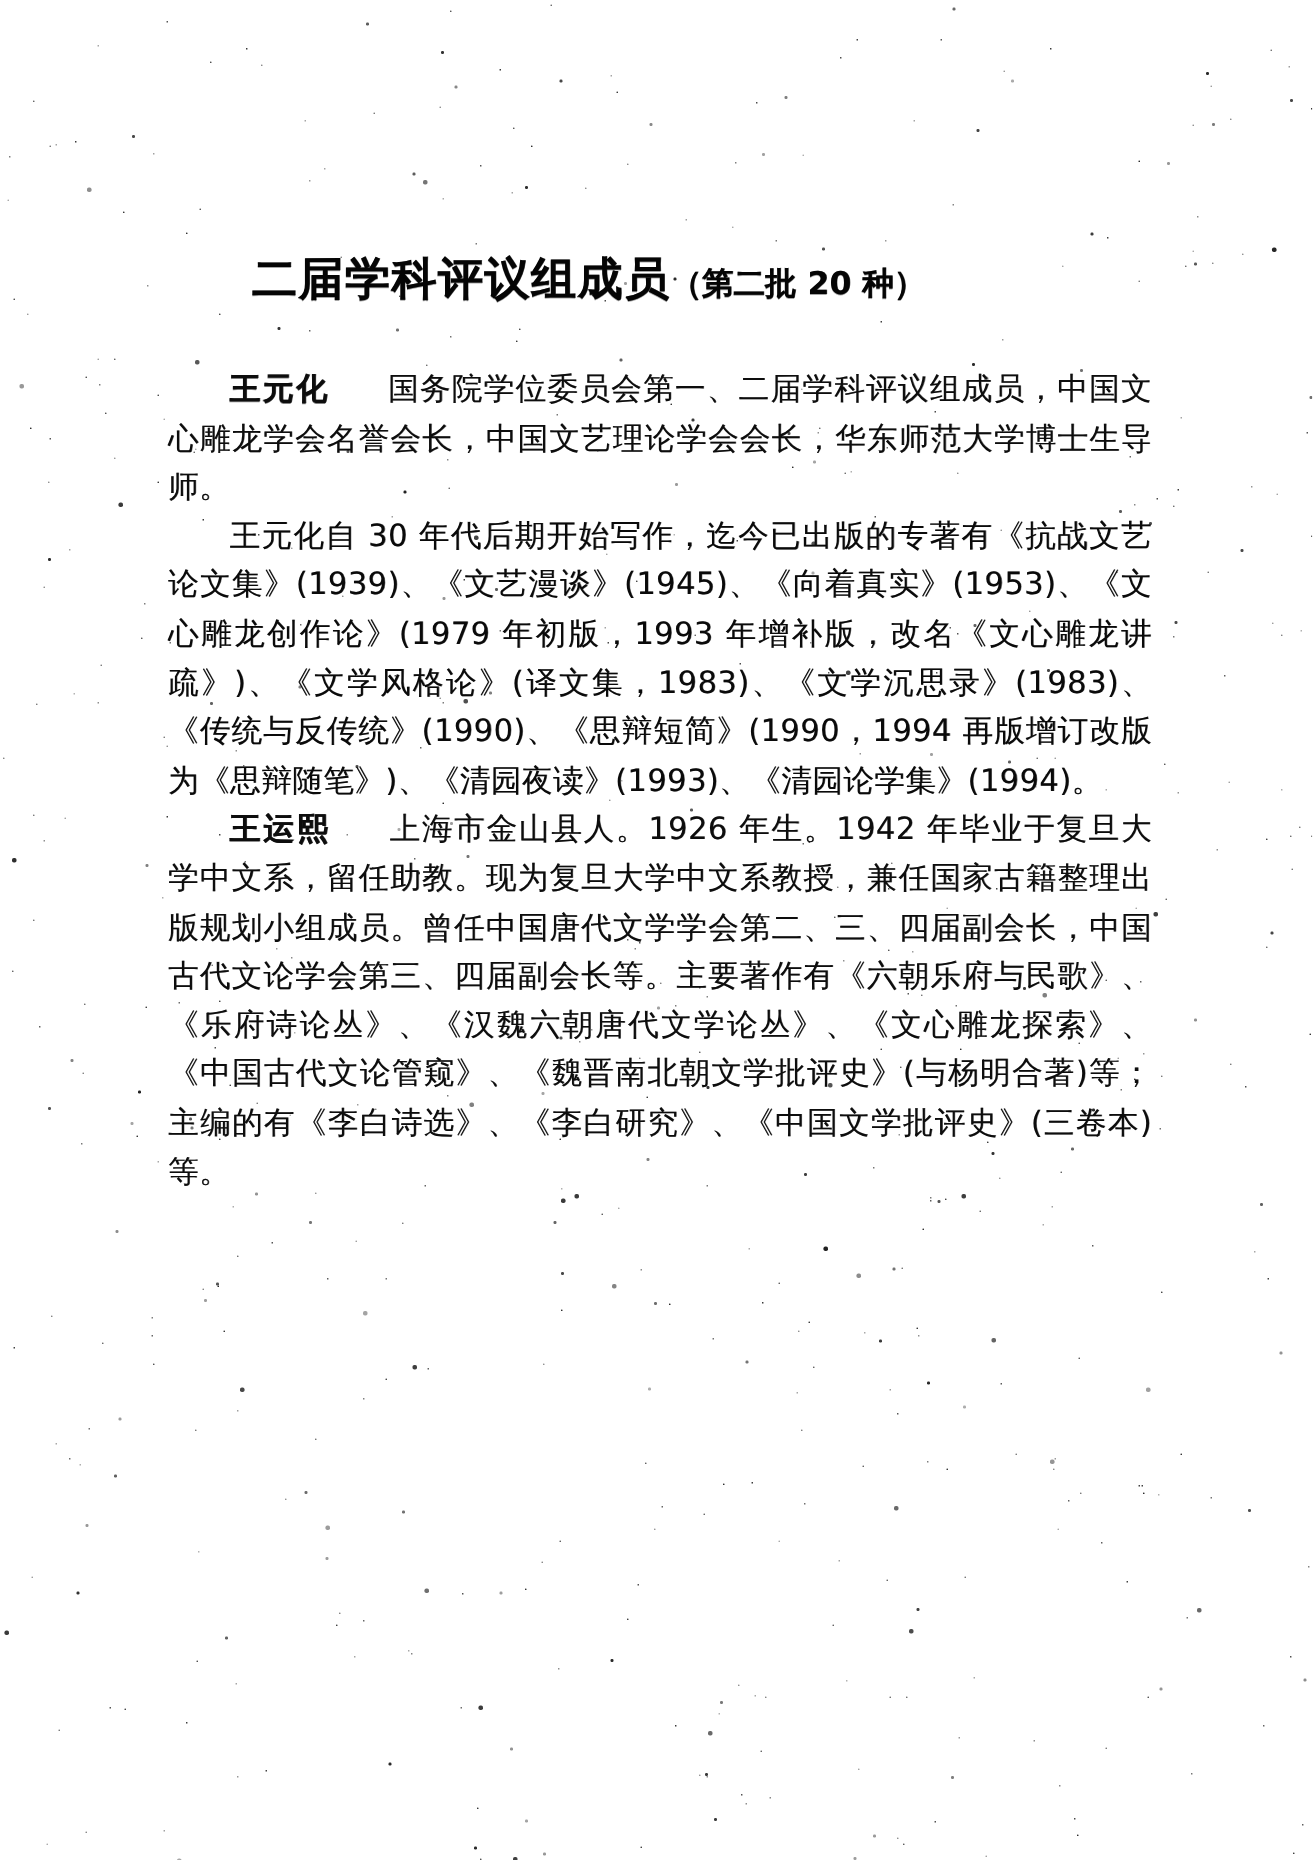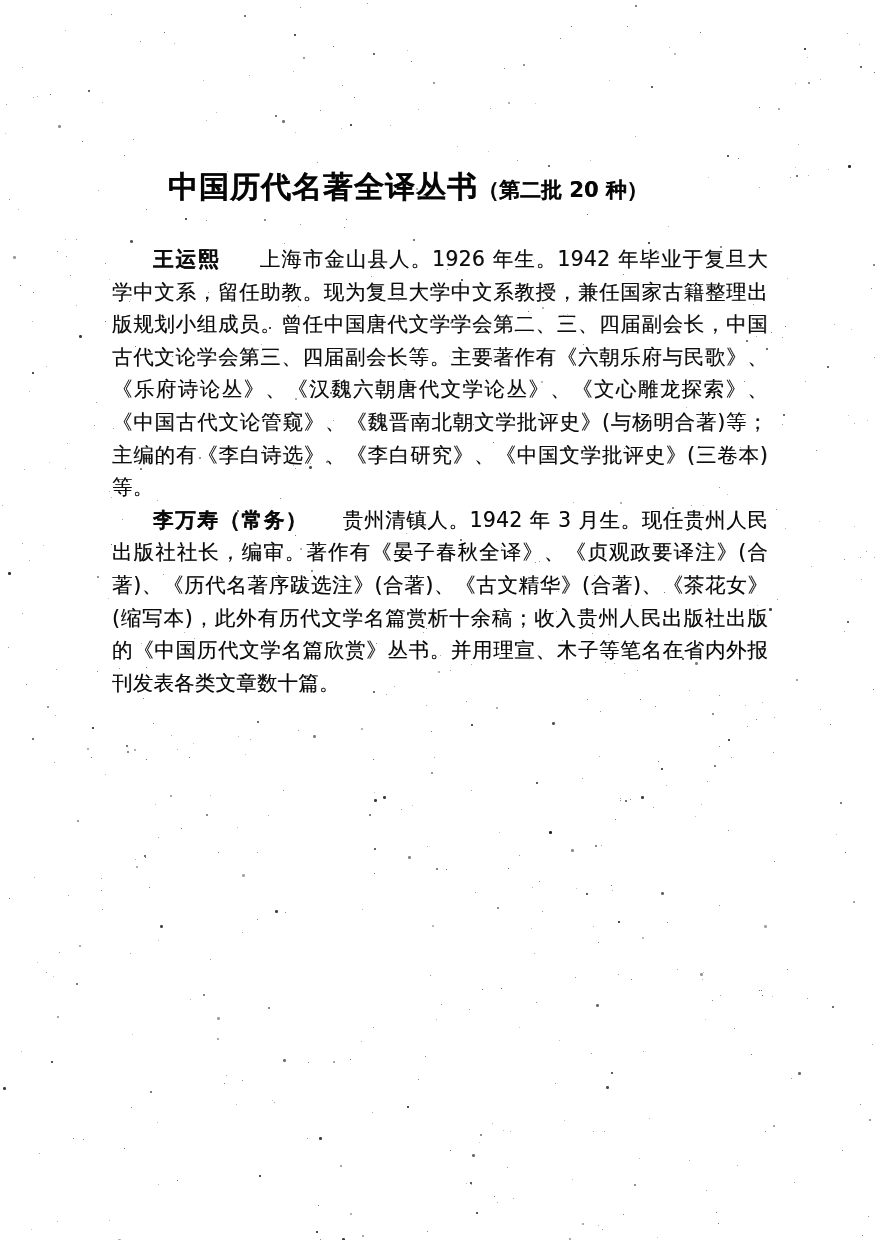--- a/index.html
+++ b/index.html
@@ -93,29 +93,30 @@
   
   .para:nth-child(odd) { opacity: 0.985; }
   .para:nth-child(even) { opacity: 0.995; }
 </style>
 </head>
 <body>
 
 <div id="page">
 
   <h1 class="doc-title">
-    <span class="title-main">中国历代名著全译丛书</span><span class="title-sub">（第二批 20 种）</span>
+    <span class="title-main">二届学科评议组成员</span><span class="title-sub">（第二批 20 种）</span>
   </h1>
 
   <div class="body-block">
 
+    <p class="para"><span class="person-name">王元化</span><span>国务院学位委员会第一、二届学科评议组成员，中国文心雕龙学会名誉会长，中国文艺理论学会会长，华东师范大学博士生导师。</span></p>
+    <p class="para"><span>王元化自 30 年代后期开始写作，迄今已出版的专著有《抗战文艺论文集》(1939)、《文艺漫谈》(1945)、《向着真实》(1953)、《文心雕龙创作论》(1979 年初版，1993 年增补版，改名《文心雕龙讲疏》)、《文学风格论》(译文集，1983)、《文学沉思录》(1983)、《传统与反传统》(1990)、《思辩短简》(1990，1994 再版增订改版为《思辩随笔》)、《清园夜读》(1993)、《清园论学集》(1994)。</span></p>
 
     <p class="para"><span class="person-name">王运熙</span><span>上海市金山县人。1926 年生。1942 年毕业于复旦大学中文系，留任助教。现为复旦大学中文系教授，兼任国家古籍整理出版规划小组成员。曾任中国唐代文学学会第二、三、四届副会长，中国古代文论学会第三、四届副会长等。主要著作有《六朝乐府与民歌》、《乐府诗论丛》、《汉魏六朝唐代文学论丛》、《文心雕龙探索》、《中国古代文论管窥》、《魏晋南北朝文学批评史》(与杨明合著)等；主编的有《李白诗选》、《李白研究》、《中国文学批评史》(三卷本)等。</span></p>
 
-    <p class="para"><span class="person-name with-role"><span>李万寿</span><span>（常务）</span></span><span>贵州清镇人。1942 年 3 月生。现任贵州人民出版社社长，编审。著作有《晏子春秋全译》、《贞观政要译注》(合著)、《历代名著序跋选注》(合著)、《古文精华》(合著)、《茶花女》(缩写本)，此外有历代文学名篇赏析十余稿；收入贵州人民出版社出版的《中国历代文学名篇欣赏》丛书。并用理宣、木子等笔名在省内外报刊发表各类文章数十篇。</span></p>
 
 
   </div>
 
   <div id="noise-layer">
       <span style="left: 427.2px; top: 1230.6px; width: 1px; height: 1px; opacity: 0.81;"></span>
       <span style="left: 269.2px; top: 326.7px; width: 2px; height: 2px; opacity: 0.94;"></span>
       <span style="left: 475.7px; top: 1211.7px; width: 2px; height: 2px; opacity: 0.84;"></span>
       <span style="left: 564.4px; top: 1119.7px; width: 1px; height: 1px; opacity: 0.37;"></span>
       <span style="left: 686.4px; top: 406.7px; width: 1px; height: 1px; opacity: 0.45;"></span>

